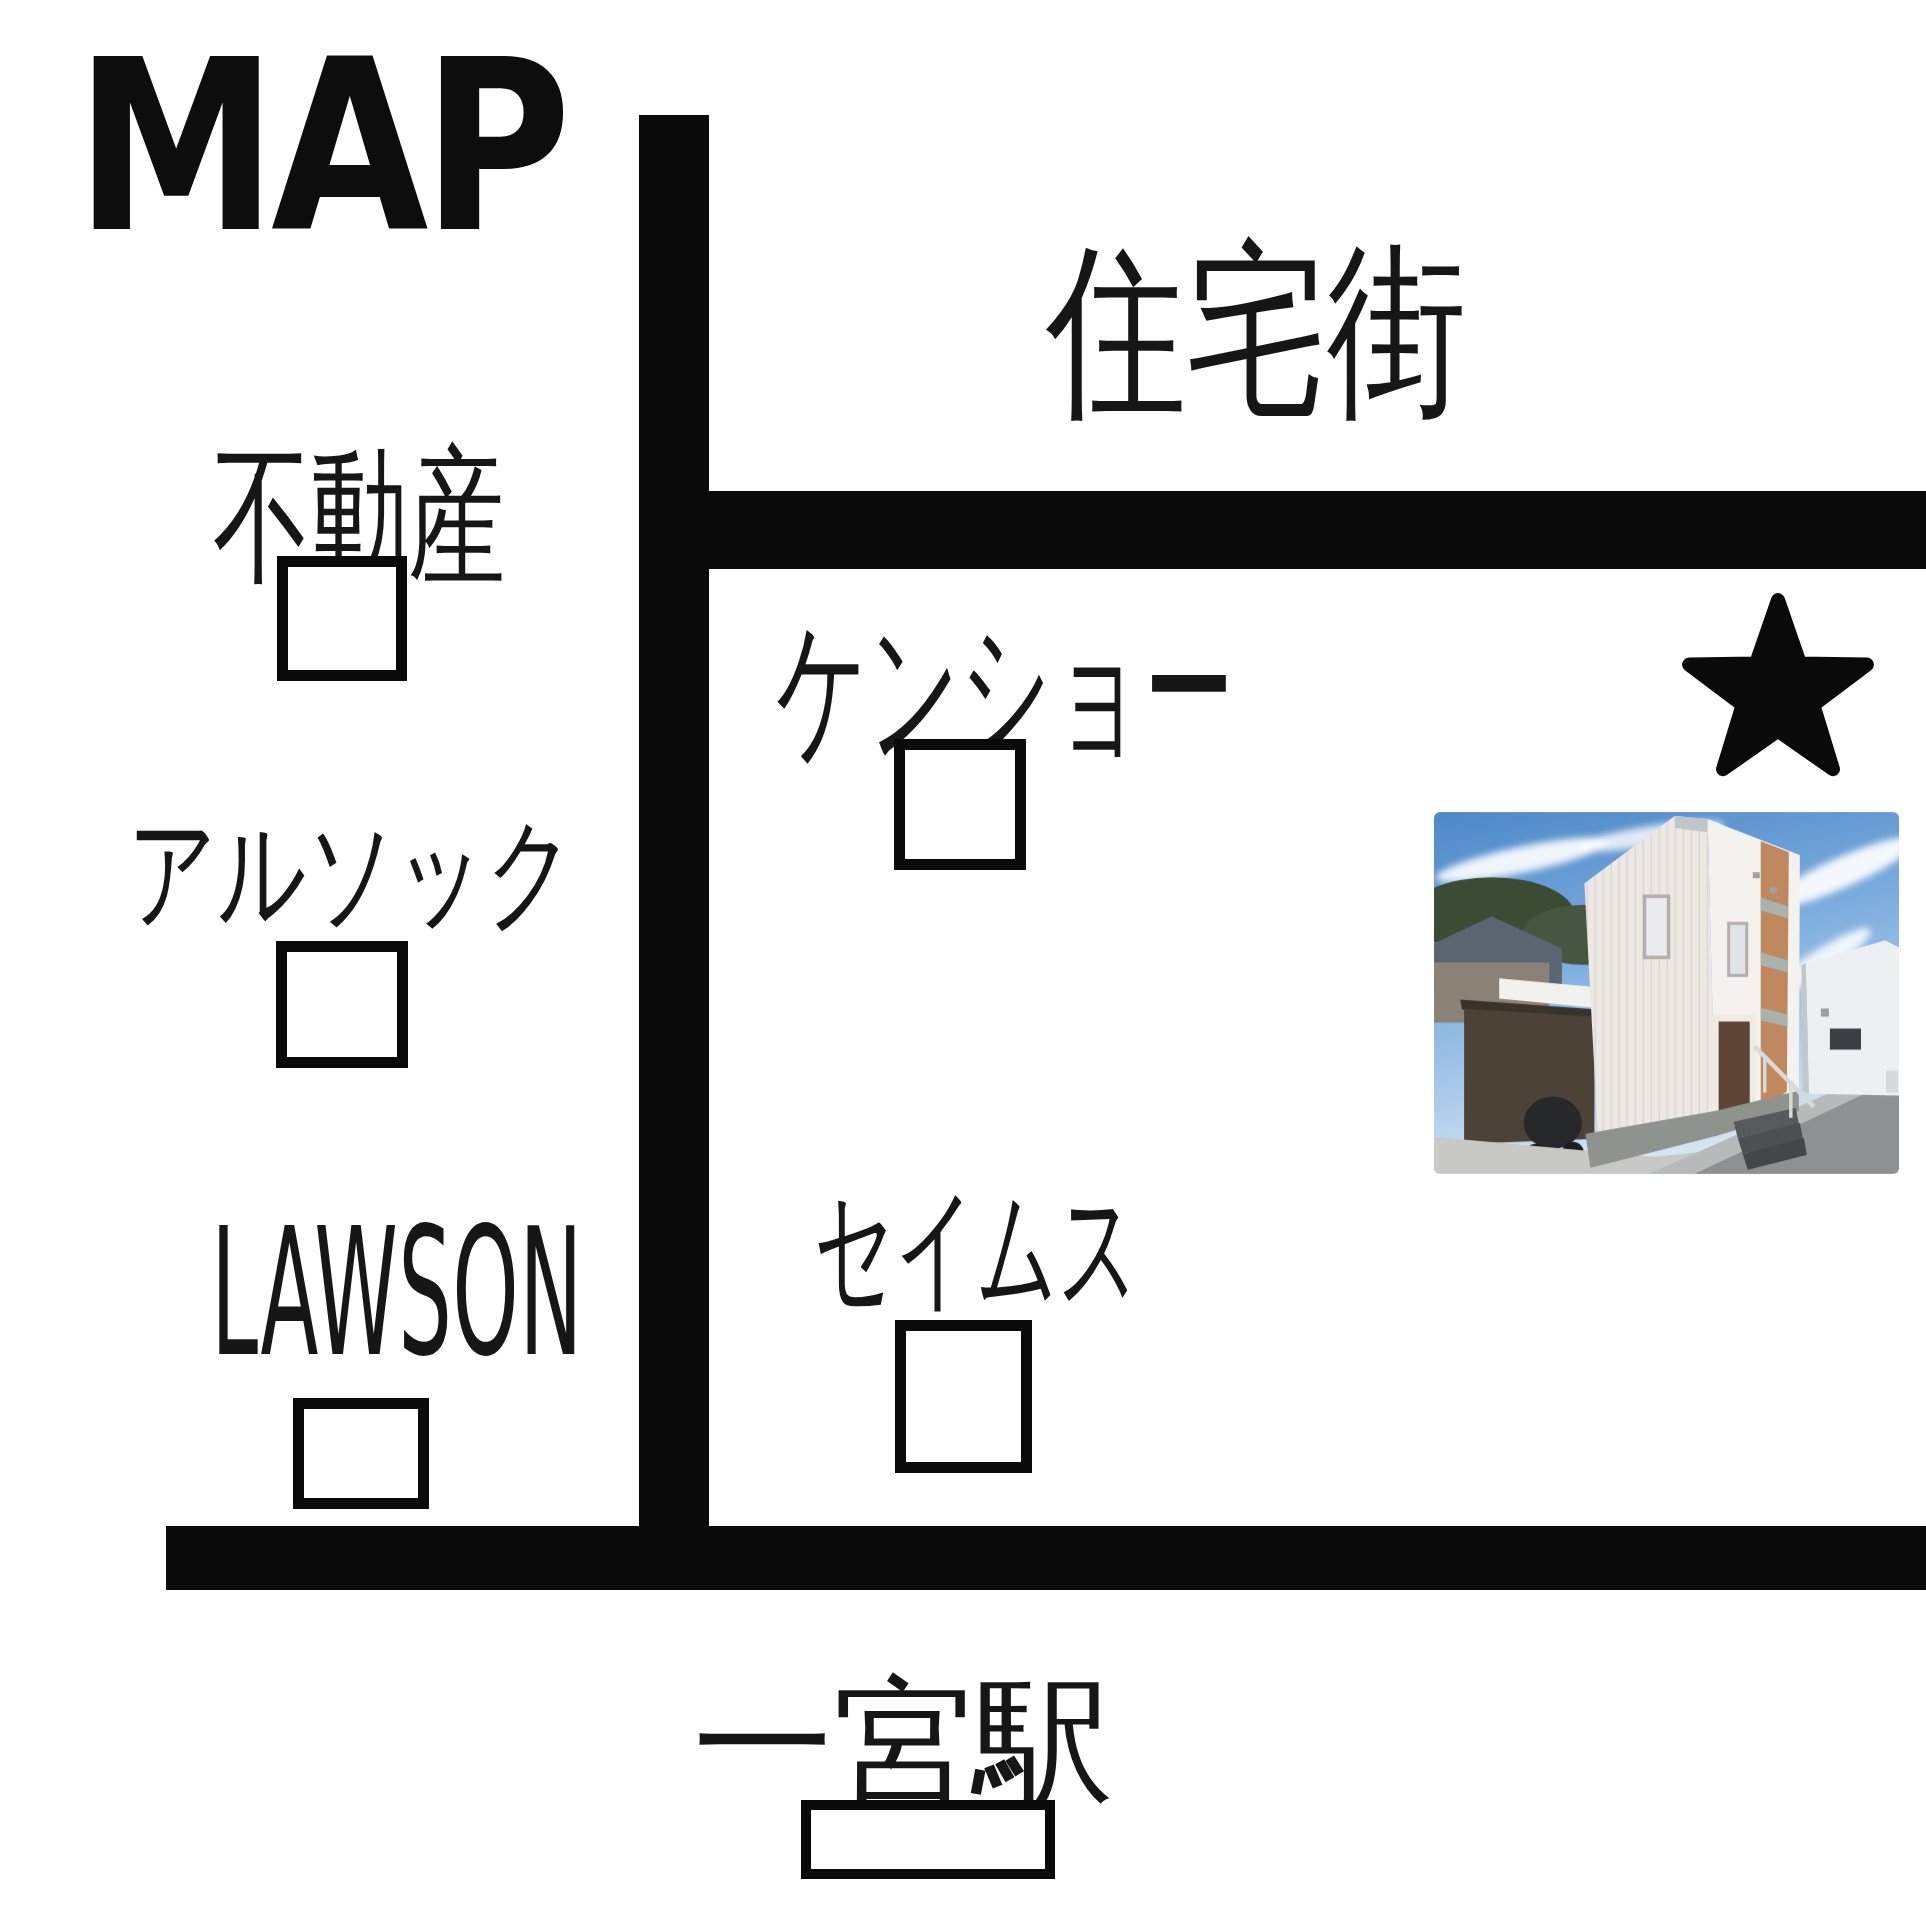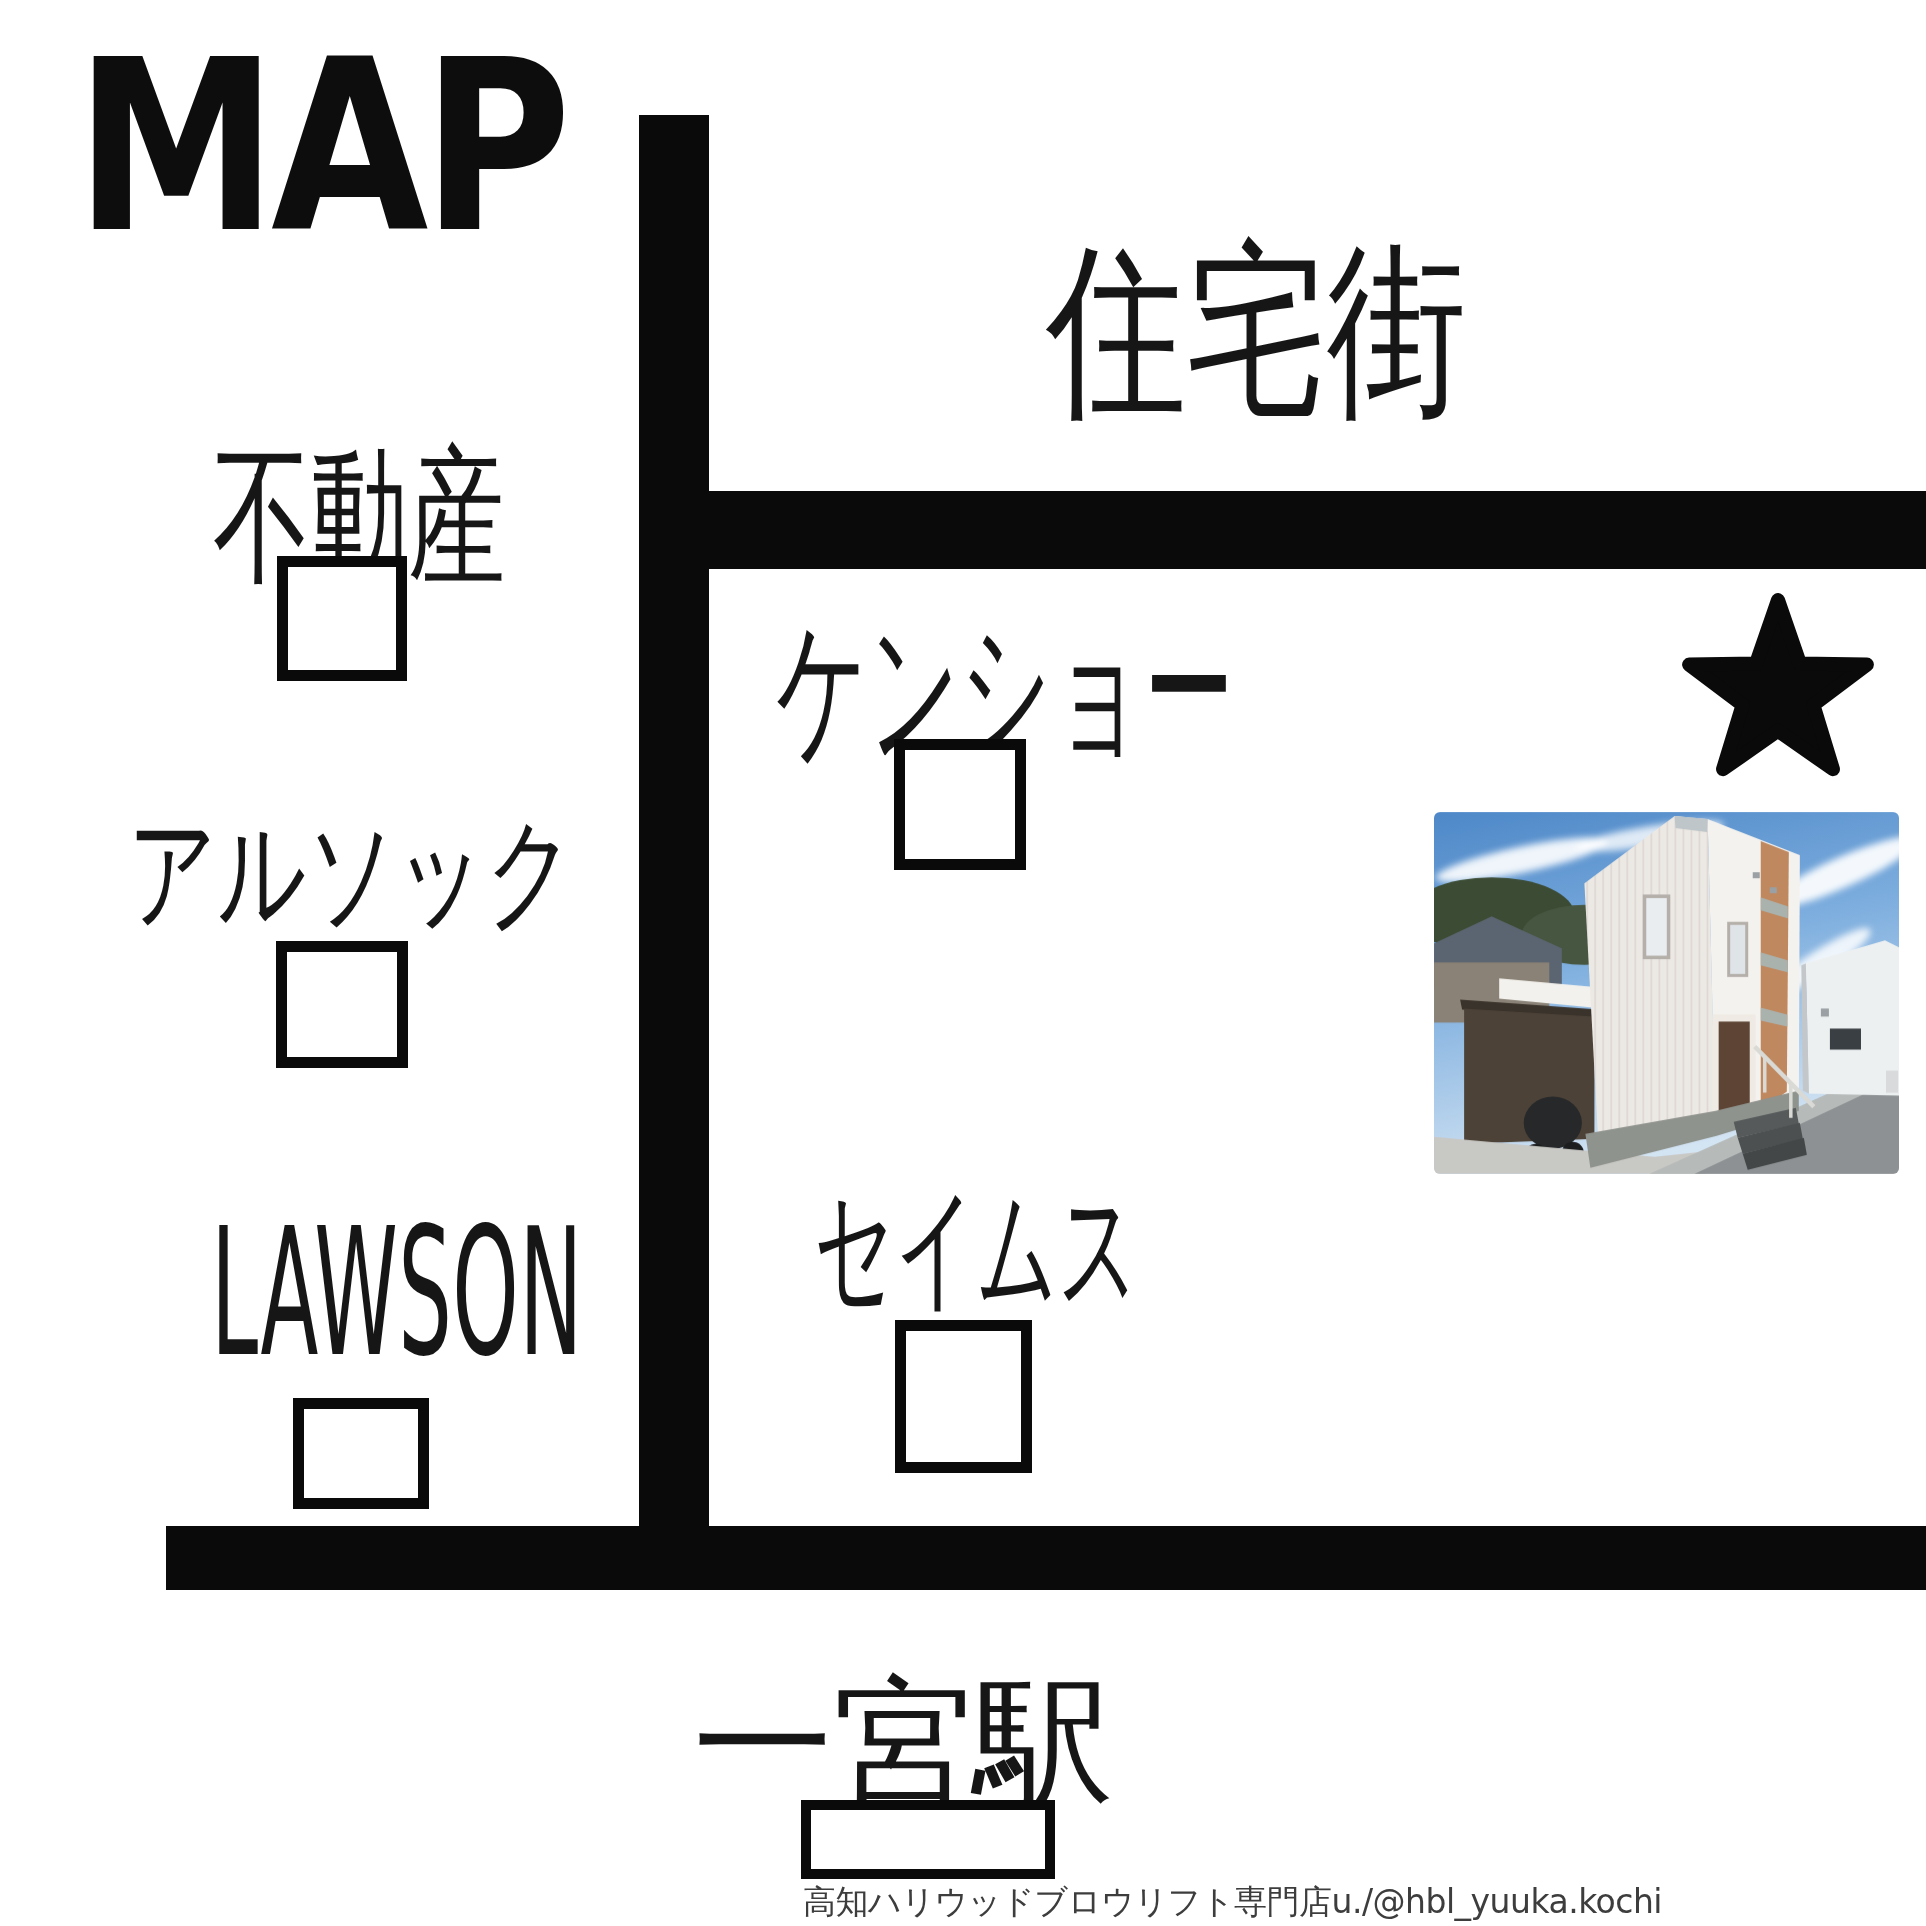--- a/index.html
+++ b/index.html
@@ -136,16 +136,15 @@
       <path d="M660,488 L660,560 M712,540 L712,610" stroke="#d9d9d5" stroke-width="7" fill="none"></path>
 
       <polygon points="742,302 900,256 928,270 928,566 748,562" fill="#edf0f1"></polygon>
       <polygon points="733,306 742,302 748,562 736,556" fill="#c3c7c9"></polygon>
       <rect x="790" y="432" width="62" height="42" fill="#3a3f44"></rect>
       <rect x="772" y="392" width="16" height="16" fill="#9aa0a3"></rect>
       <rect x="902" y="516" width="24" height="44" fill="#d8dadb"></rect>
     </svg>
   </div>
 
-  <div class="watermark">高知ハリウッドブロウリフト専門店u./@hbl_yuuka.kochi</div>
 
 </div>
 
 
 </body></html>

